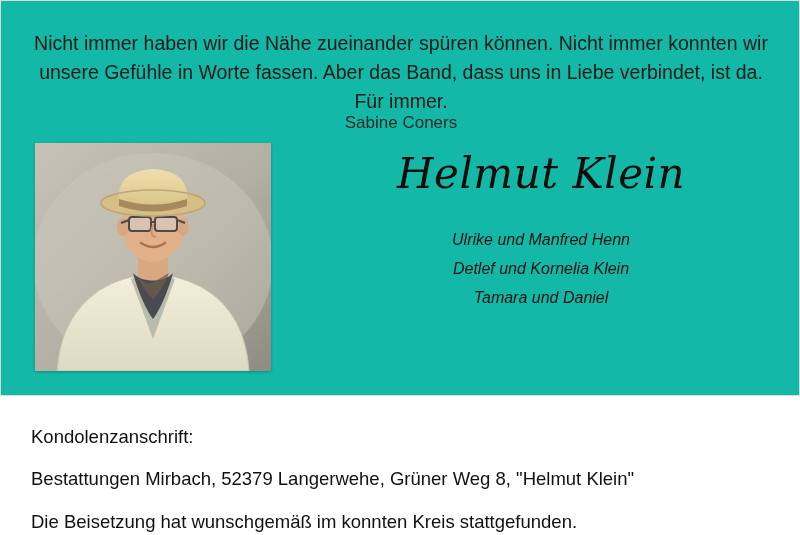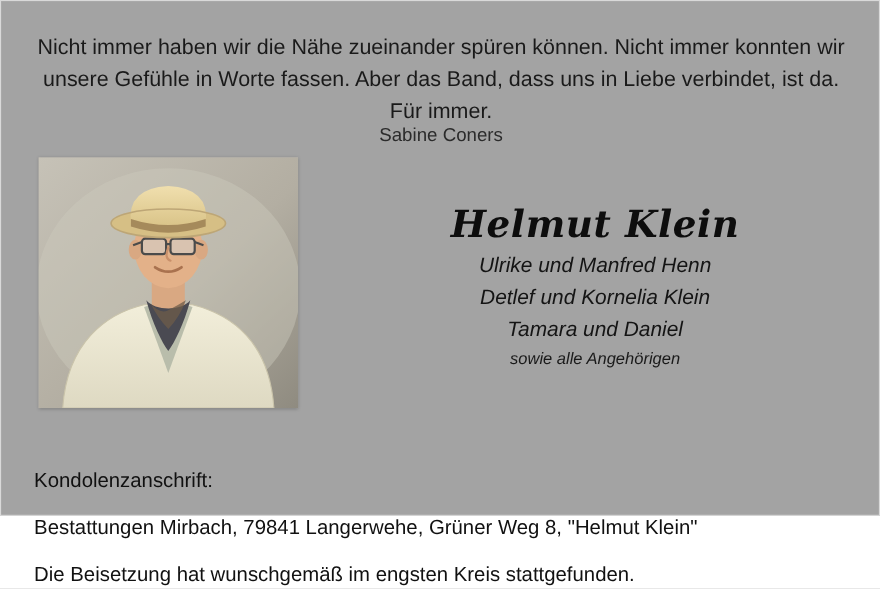--- a/index.html
+++ b/index.html
@@ -9,22 +9,22 @@
   }
   body {
     width: 800px;
     height: 535px;
     font-family: "Liberation Sans", sans-serif;
     overflow: hidden;
   }
   .notice {
     position: relative;
     width: 800px;
-    height: 469px;
-    background: #a3a3a3;
+    height: 396px;
+    background: #14b8a6;
     box-sizing: border-box;
     border: 1px solid #d9d9d9;
   }
   .quote {
     position: absolute;
     left: 28px;
     top: 28px;
     width: 744px;
     text-align: center;
     font-size: 19.5px;
@@ -55,41 +55,41 @@
   }
   .right-col {
     position: absolute;
     left: 300px;
     top: 150px;
     width: 480px;
     text-align: center;
   }
   .deceased-name {
     font-family: "DejaVu Serif", serif;
-    font-size: 34px;
+    font-size: 42px;
     font-style: italic;
-    font-weight: 700;
+    font-weight: 400;
     letter-spacing: 0.5px;
     color: #0d0d0d;
     line-height: 46px;
-    margin-top: 30px;
   }
   .dates {
     margin-top: 8px;
     font-size: 21px;
     font-style: italic;
     color: #111111;
     letter-spacing: 0.2px;
   }
   .dates .sep {
     display: inline-block;
     width: 14px;
   }
   .survivors {
-    font-size: 19px;
+    margin-top: 28px;
+    font-size: 16px;
     font-style: italic;
     color: #141414;
     line-height: 29px;
   }
   .survivors-extra {
     margin-top: 4px;
     font-size: 15px;
     font-style: italic;
     color: #1a1a1a;
   }
@@ -172,22 +172,21 @@
     </svg>
   </div>
 
   <div class="right-col">
     <div class="deceased-name">Helmut Klein</div>
     <div class="survivors">
       <div>Ulrike und Manfred Henn</div>
       <div>Detlef und Kornelia Klein</div>
       <div>Tamara und Daniel</div>
     </div>
-    <div class="survivors-extra">sowie alle Angehörigen</div>
   </div>
 
   <div class="footer">
     <div class="footer-line">Kondolenzanschrift:</div>
-    <div class="footer-line">Bestattungen Mirbach, 79841 Langerwehe, Grüner Weg 8, "Helmut Klein"</div>
-    <div class="footer-note">Die Beisetzung hat wunschgemäß im engsten Kreis stattgefunden.</div>
+    <div class="footer-line">Bestattungen Mirbach, 52379 Langerwehe, Grüner Weg 8, "Helmut Klein"</div>
+    <div class="footer-note">Die Beisetzung hat wunschgemäß im konnten Kreis stattgefunden.</div>
   </div>
 
 </div>
 
 </body></html>

